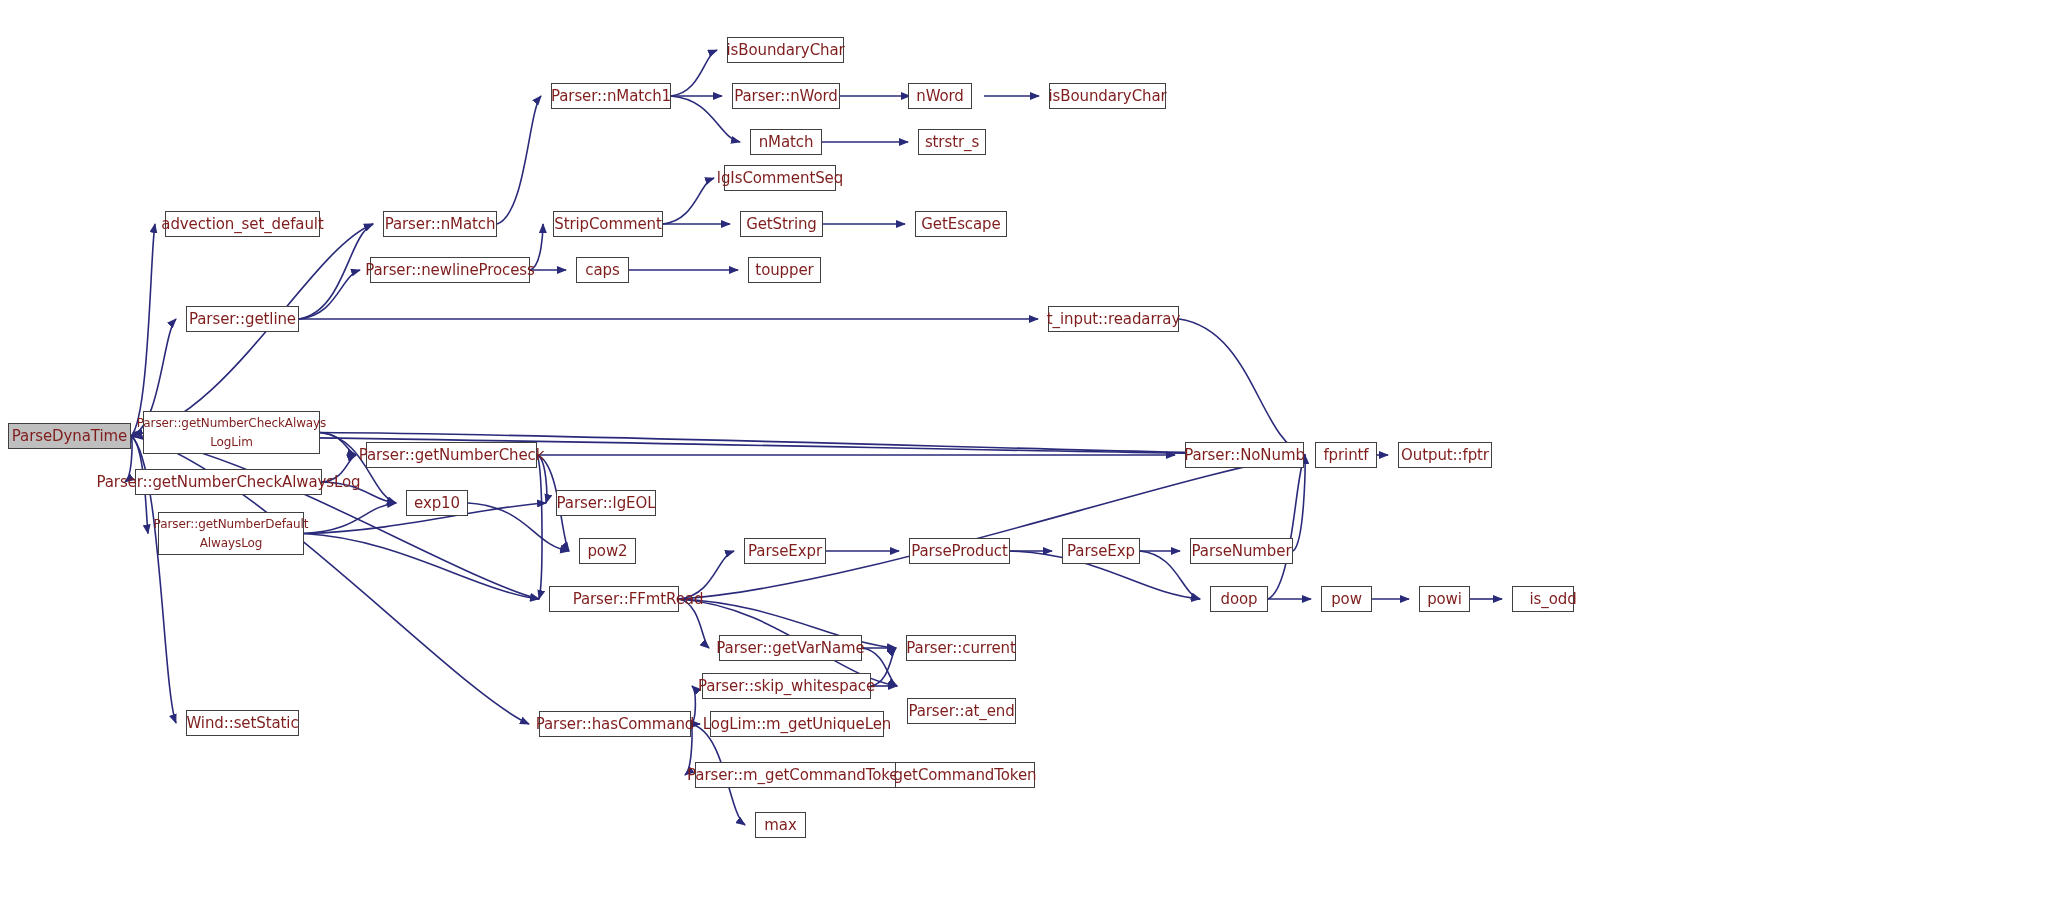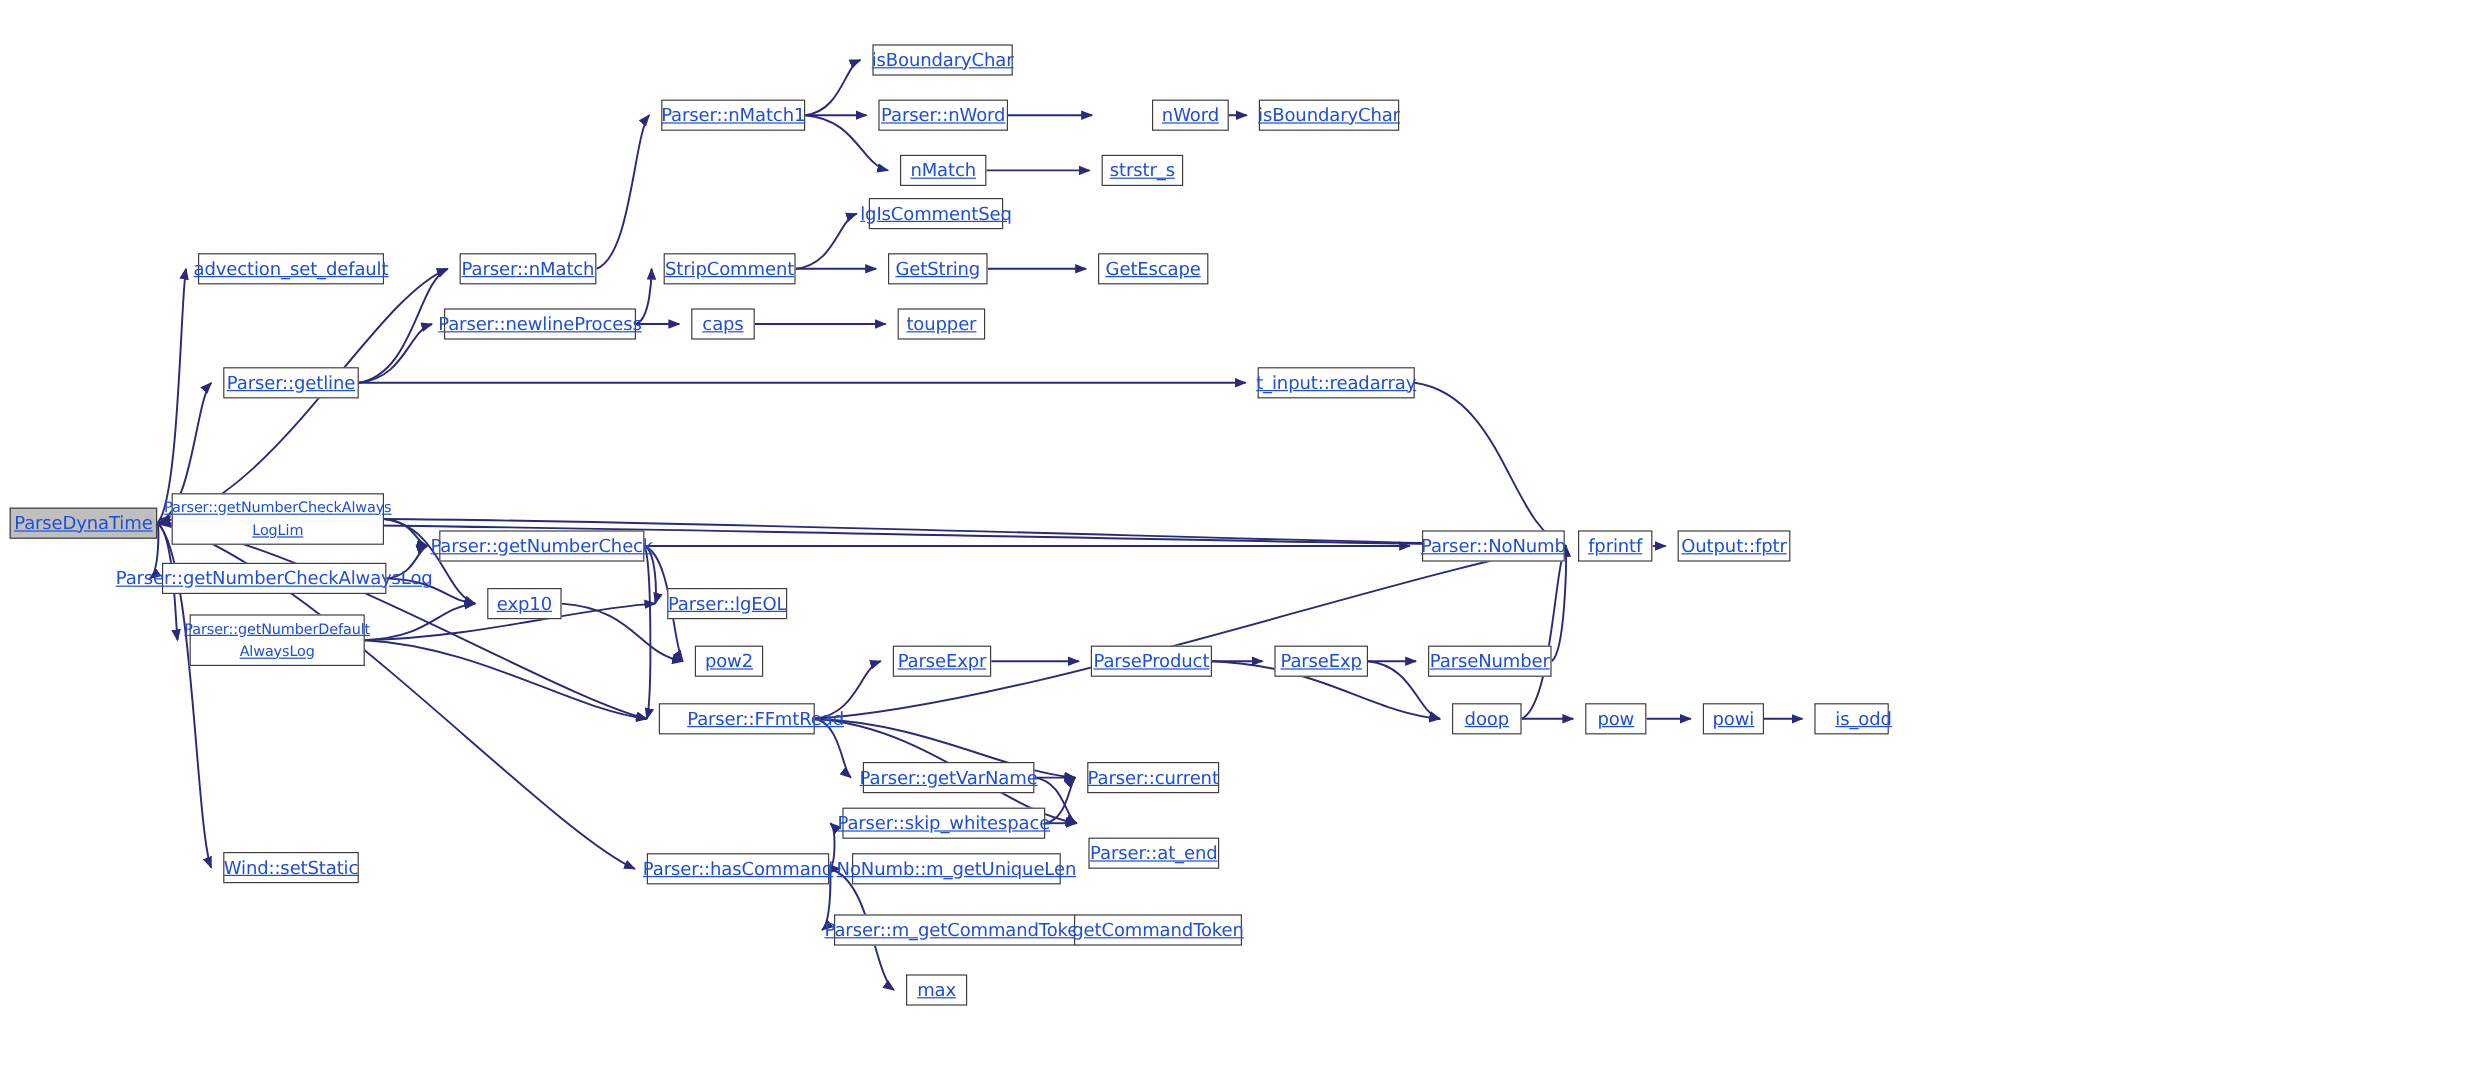--- a/index.html
+++ b/index.html
@@ -10,31 +10,30 @@
     background:#ffffff;
     font-family:"DejaVu Sans", sans-serif;
     overflow:hidden;
   }
   svg#edges{position:absolute;left:0;top:0;width:2072px;height:899px;}
   .node{
     position:absolute;
     box-sizing:border-box;
     border:1px solid #404040;
     background:#ffffff;
-    color:#1d4ed8;
+    color:#7f1d1d;
     display:flex;
     align-items:center;
     justify-content:center;
     text-align:center;
     font-family:"DejaVu Sans", sans-serif;
     font-size:15px;
     line-height:17px;
     white-space:pre-line;
     letter-spacing:-0.1px;
-    text-decoration:underline;
   }
   .node.highlight{background:#bfbfbf;}
   .node.two-line{font-size:12px;line-height:19px;}
 </style>
 </head>
 <body>
 
 <div id="graph-root">
   <svg id="edges" xmlns="http://www.w3.org/2000/svg">
     <defs>
@@ -114,21 +113,21 @@
   <div id="node-layer">
       <div class="node highlight" style="left: 8px; top: 423px; width: 123px; height: 26px;">ParseDynaTime</div>
       <div class="node" style="left: 165px; top: 211px; width: 155px; height: 26px;">advection_set_default</div>
       <div class="node" style="left: 186px; top: 306px; width: 113px; height: 26px;">Parser::getline</div>
       <div class="node" style="left: 383px; top: 211px; width: 114px; height: 26px;">Parser::nMatch</div>
       <div class="node" style="left: 370px; top: 257px; width: 160px; height: 26px;">Parser::newlineProcess</div>
       <div class="node" style="left: 551px; top: 83px; width: 120px; height: 26px;">Parser::nMatch1</div>
       <div class="node" style="left: 727px; top: 37px; width: 117px; height: 26px;">isBoundaryChar</div>
       <div class="node" style="left: 732px; top: 83px; width: 108px; height: 26px;">Parser::nWord</div>
       <div class="node" style="left: 750px; top: 129px; width: 72px; height: 26px;">nMatch</div>
-      <div class="node" style="left: 960px; top: 83px; width: 64px; height: 26px;">nWord</div>
+      <div class="node" style="left: 908px; top: 83px; width: 64px; height: 26px;">nWord</div>
       <div class="node" style="left: 918px; top: 129px; width: 68px; height: 26px;">strstr_s</div>
       <div class="node" style="left: 1049px; top: 83px; width: 117px; height: 26px;">isBoundaryChar</div>
       <div class="node" style="left: 553px; top: 211px; width: 110px; height: 26px;">StripComment</div>
       <div class="node" style="left: 724px; top: 165px; width: 112px; height: 26px;">lgIsCommentSeq</div>
       <div class="node" style="left: 740px; top: 211px; width: 83px; height: 26px;">GetString</div>
       <div class="node" style="left: 915px; top: 211px; width: 92px; height: 26px;">GetEscape</div>
       <div class="node" style="left: 576px; top: 257px; width: 53px; height: 26px;">caps</div>
       <div class="node" style="left: 748px; top: 257px; width: 73px; height: 26px;">toupper</div>
       <div class="node" style="left: 1048px; top: 306px; width: 131px; height: 26px;">t_input::readarray</div>
       <div class="node two-line" style="left: 143px; top: 411px; width: 177px; height: 43px;">Parser::getNumberCheckAlways
@@ -151,18 +150,18 @@
       <div class="node" style="left: 1210px; top: 586px; width: 58px; height: 26px;">doop</div>
       <div class="node" style="left: 1321px; top: 586px; width: 51px; height: 26px;">pow</div>
       <div class="node" style="left: 1419px; top: 586px; width: 51px; height: 26px;">powi</div>
       <div class="node" style="left: 1512px; top: 586px; width: 62px; height: 26px; padding-left: 20px;">is_odd</div>
       <div class="node" style="left: 719px; top: 635px; width: 143px; height: 26px;">Parser::getVarName</div>
       <div class="node" style="left: 906px; top: 635px; width: 110px; height: 26px;">Parser::current</div>
       <div class="node" style="left: 702px; top: 673px; width: 169px; height: 26px;">Parser::skip_whitespace</div>
       <div class="node" style="left: 907px; top: 673px; width: 109px; height: 26px; margin-top: 25px;">Parser::at_end</div>
       <div class="node" style="left: 186px; top: 710px; width: 113px; height: 26px;">Wind::setStatic</div>
       <div class="node" style="left: 539px; top: 711px; width: 152px; height: 26px;">Parser::hasCommand</div>
-      <div class="node" style="left: 710px; top: 711px; width: 174px; height: 26px;">NoNumb::m_getUniqueLen</div>
+      <div class="node" style="left: 710px; top: 711px; width: 174px; height: 26px;">LogLim::m_getUniqueLen</div>
       <div class="node" style="left: 695px; top: 762px; width: 205px; height: 26px;">Parser::m_getCommandToken</div>
       <div class="node" style="left: 895px; top: 762px; width: 140px; height: 26px;">getCommandToken</div>
       <div class="node" style="left: 755px; top: 812px; width: 51px; height: 26px;">max</div>
     </div>
 </div>
 
 </body></html>

